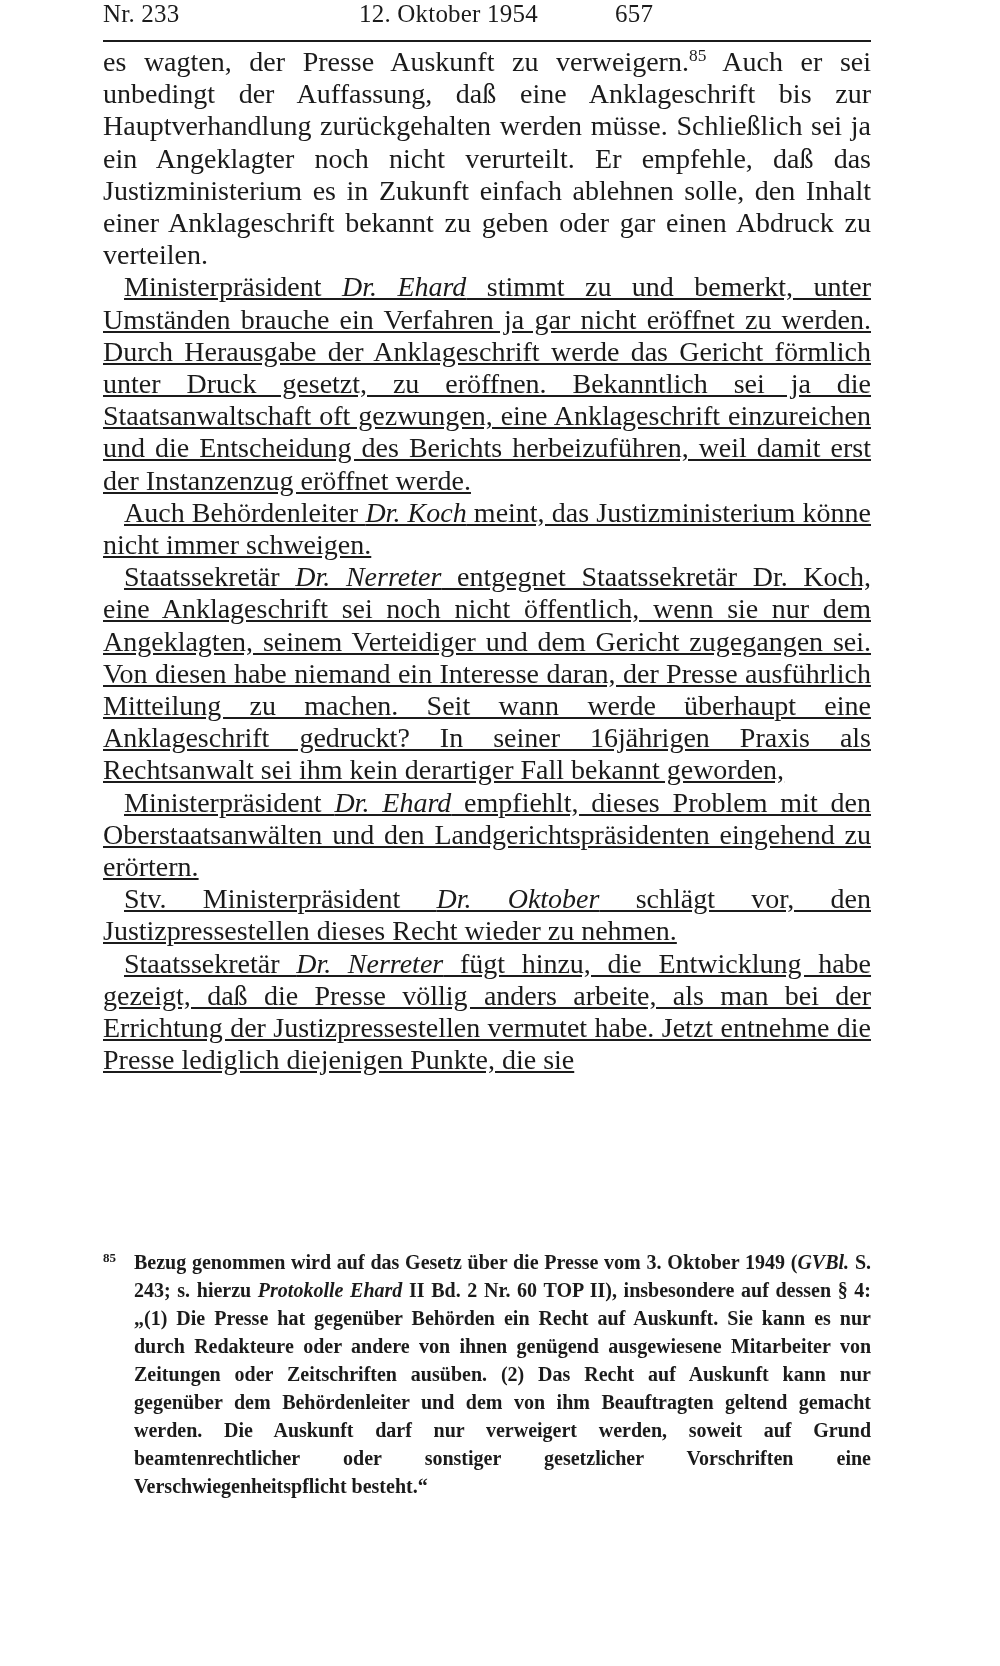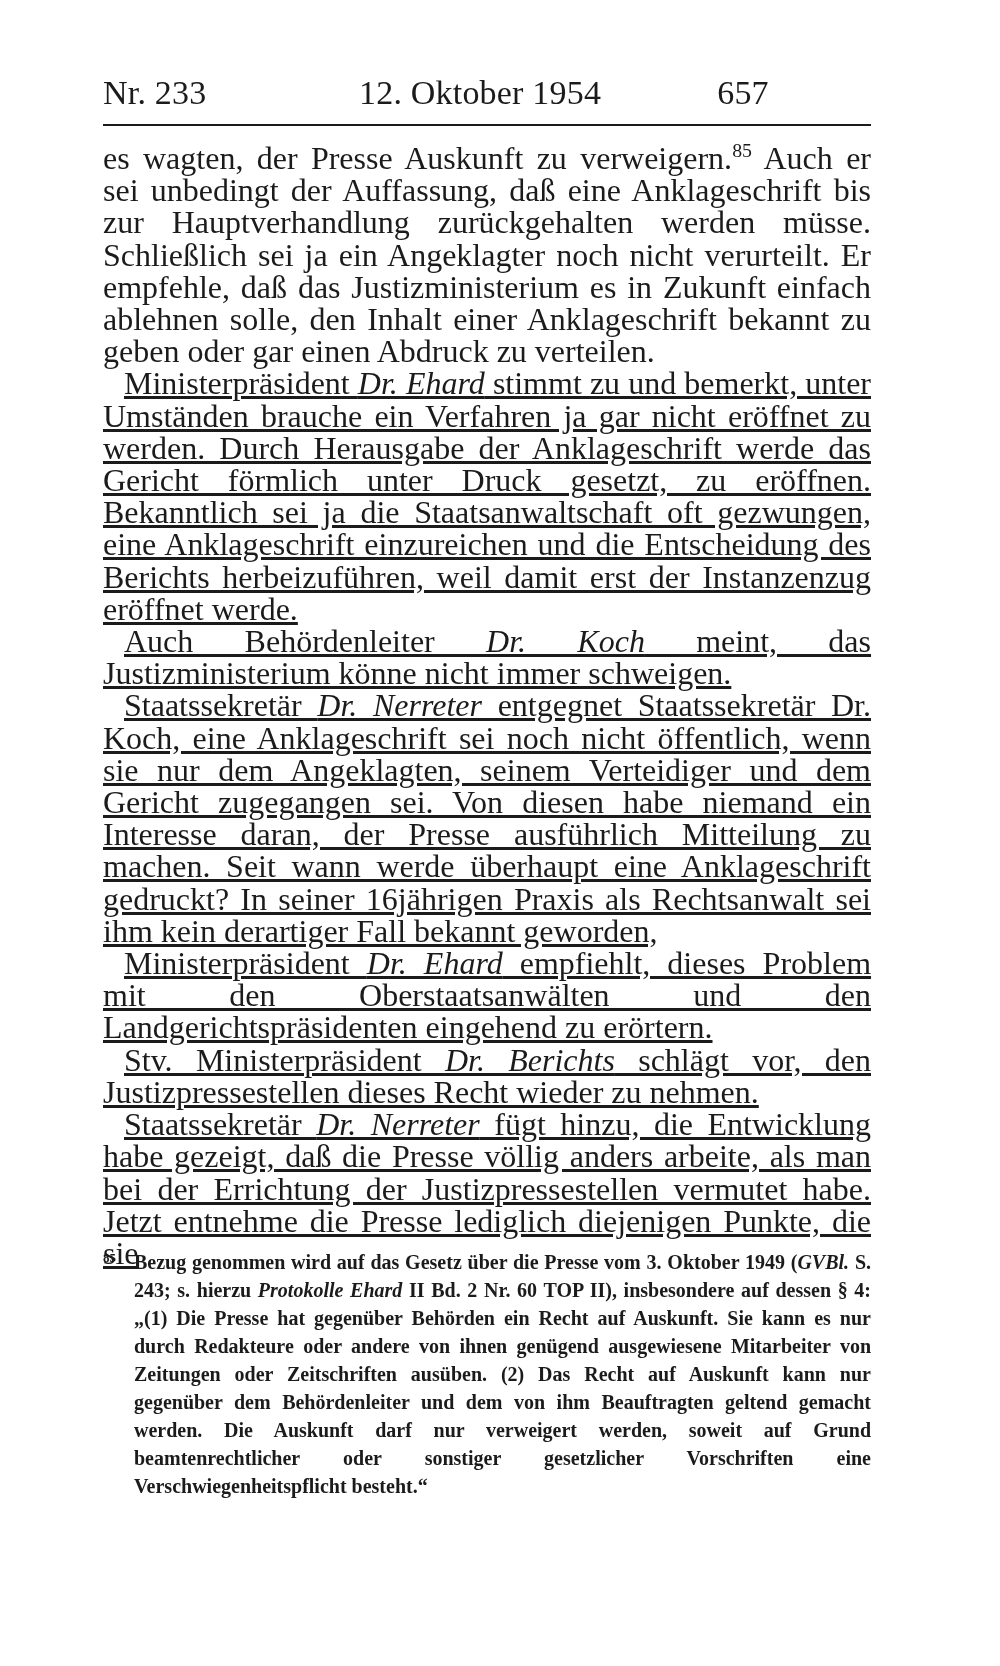--- a/index.html
+++ b/index.html
@@ -18,35 +18,34 @@
   .page {
     position: absolute;
     left: 103px;
     top: 0;
     width: 768px;
   }
   .running-header {
     display: grid;
     grid-template-columns: 1fr 1fr 1fr;
     align-items: baseline;
-    padding-top: 74px;
-    font-size: 34px;
+    font-size: 25px;
     letter-spacing: 0.2px;
   }
   .rh-left   { text-align: left; }
   .rh-center { }
-  .rh-right  { text-align: center; }
+  .rh-right  { text-align: left; }
   .header-rule {
     margin-top: 12px;
     height: 0;
     border-bottom: 2px solid #1b1b1b;
   }
   main {
-    margin-top: 16px;
-    font-size: 32px;
+    margin-top: 4px;
+    font-size: 28px;
     line-height: 32.2px;
     text-align: justify;
     hyphens: auto;
     -webkit-hyphens: auto;
   }
   main p {
     margin: 0;
   }
   main p.indent {
     text-indent: 21px;
@@ -94,21 +93,21 @@
   </header>
 
   <div class="header-rule"></div>
 
   <main>
       <p><span>es wagten, der Presse Auskunft zu verweigern.</span><sup>85</sup><span> Auch er sei unbedingt der Auffassung, daß eine Anklageschrift bis zur Hauptverhandlung zurückgehalten werden müsse. Schließlich sei ja ein Angeklagter noch nicht verurteilt. Er empfehle, daß das Justizministerium es in Zukunft einfach ablehnen solle, den Inhalt einer Anklageschrift bekannt zu geben oder gar einen Abdruck zu verteilen.</span></p>
       <p class="indent"><span>Ministerpräsident </span><i>Dr. Ehard</i><span> stimmt zu und bemerkt, unter Umständen brauche ein Verfahren ja gar nicht eröffnet zu werden. Durch Herausgabe der Anklageschrift werde das Gericht förmlich unter Druck gesetzt, zu eröffnen. Bekanntlich sei ja die Staatsanwaltschaft oft gezwungen, eine Anklageschrift einzureichen und die Entscheidung des Berichts herbeizuführen, weil damit erst der Instanzenzug eröffnet werde.</span></p>
       <p class="indent"><span>Auch Behördenleiter </span><i>Dr. Koch</i><span> meint, das Justizministerium könne nicht immer schweigen.</span></p>
       <p class="indent"><span>Staatssekretär </span><i>Dr. Nerreter</i><span> entgegnet Staatssekretär Dr. Koch, eine Anklageschrift sei noch nicht öffentlich, wenn sie nur dem Angeklagten, seinem Verteidiger und dem Gericht zugegangen sei. Von diesen habe niemand ein Interesse daran, der Presse ausführlich Mitteilung zu machen. Seit wann werde überhaupt eine Anklageschrift gedruckt? In seiner 16jährigen Praxis als Rechtsanwalt sei ihm kein derartiger Fall bekannt geworden,</span></p>
       <p class="indent"><span>Ministerpräsident </span><i>Dr. Ehard</i><span> empfiehlt, dieses Problem mit den Oberstaatsanwälten und den Landgerichtspräsidenten eingehend zu erörtern.</span></p>
-      <p class="indent"><span>Stv. Ministerpräsident </span><i>Dr. Berichts</i><span> schlägt vor, den Justizpressestellen dieses Recht wieder zu nehmen.</span></p>
+      <p class="indent"><span>Stv. Ministerpräsident </span><i>Dr. Oktober</i><span> schlägt vor, den Justizpressestellen dieses Recht wieder zu nehmen.</span></p>
       <p class="indent"><span>Staatssekretär </span><i>Dr. Nerreter</i><span> fügt hinzu, die Entwicklung habe gezeigt, daß die Presse völlig anders arbeite, als man bei der Errichtung der Justizpressestellen vermutet habe. Jetzt entnehme die Presse lediglich diejenigen Punkte, die sie</span></p>
     </main>
 
 </div>
 
 <footer class="footnote-section">
   <p class="footnote">
     <sup class="fn-marker">85</sup><span class="fn-text"><span>Bezug genommen wird auf das Gesetz über die Presse vom 3. Oktober 1949 (</span><i>GVBl.</i><span> S. 243; s. hierzu </span><i>Protokolle Ehard</i><span> II Bd. 2 Nr. 60 TOP II), insbesondere auf dessen § 4: „(1) Die Presse hat gegenüber Behörden ein Recht auf Auskunft. Sie kann es nur durch Redakteure oder andere von ihnen genügend ausgewiesene Mitarbeiter von Zeitungen oder Zeitschriften ausüben. (2) Das Recht auf Auskunft kann nur gegenüber dem Behördenleiter und dem von ihm Beauftragten geltend gemacht werden. Die Auskunft darf nur verweigert werden, soweit auf Grund beamtenrechtlicher oder sonstiger gesetzlicher Vorschriften eine Verschwiegenheitspflicht besteht.“</span></span>
   </p>
 </footer>

